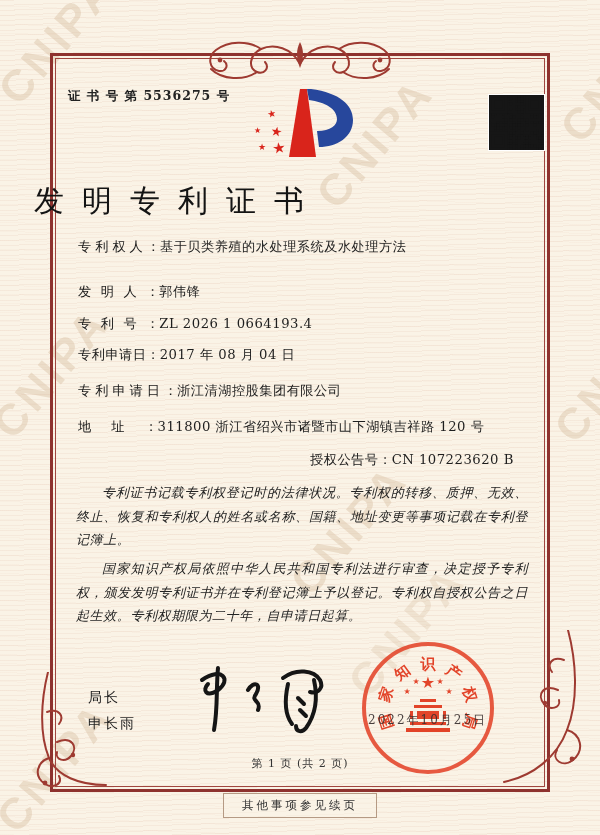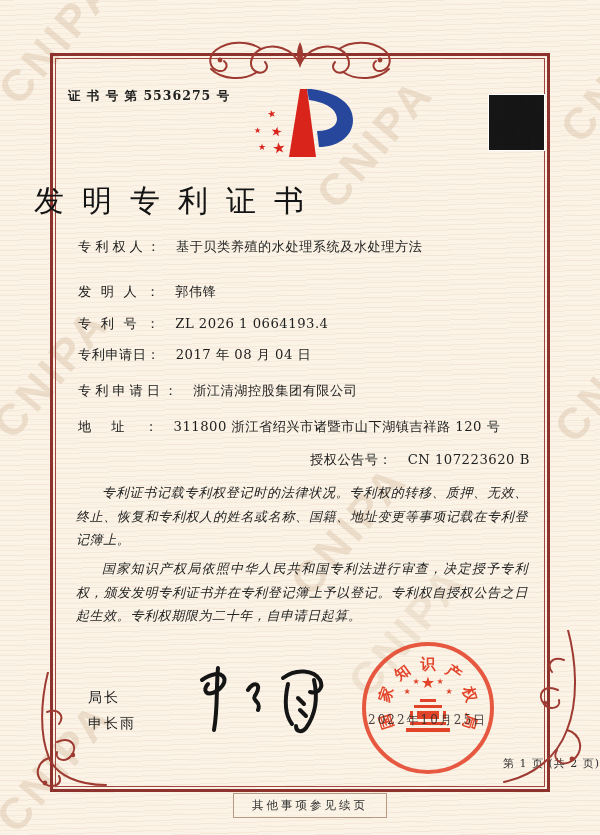--- a/index.html
+++ b/index.html
@@ -43,21 +43,21 @@
   .qr rect{fill:#161616}
   .title{
     position:absolute;left:0;right:0;top:165px;z-index:2;margin:16px;
     text-align:left;font-size:30px;font-weight:normal;color:#141414;
     letter-spacing:18px;text-indent:18px;
   }
   .frow{position:absolute;left:78px;right:58px;z-index:2;font-size:13.2px;white-space:nowrap}
   .r1{top:238px}.r2{top:283px}.r3{top:315px}.r4{top:346px}.r5{top:382px}.r6{top:418px}.r7{top:451px}
   .flabel{color:#1a1a1a}
   .lb4{letter-spacing:4px}.lb3{letter-spacing:9.5px}.lb2{letter-spacing:20px}.lb5{letter-spacing:.5px}
-  .fvalue{letter-spacing:.5px;margin-left:16px}
+  .fvalue{letter-spacing:.5px;margin-left:0}
   .grant-no{position:absolute;left:232px;top:0}
   .paras{
     position:absolute;left:76px;top:481px;width:452px;z-index:2;
     font-size:13px;line-height:1.82;letter-spacing:.6px;
     font-style:italic;color:#232323;text-align:justify;
   }
   .paras p{margin:0 0 5px 0;text-indent:2em}
   .signoff{position:absolute;left:88px;top:685px;z-index:2;font-size:14px;line-height:1.85;letter-spacing:2px}
   .signature{position:absolute;left:188px;top:650px;z-index:2}
   .signature path{stroke:#151515;stroke-width:4;fill:none;stroke-linecap:round;stroke-linejoin:round}
@@ -69,26 +69,25 @@
     position:absolute;left:50%;top:50%;width:18px;height:18px;margin:-9px;
     display:flex;align-items:center;justify-content:center;
     font-size:15px;font-weight:bold;color:#e23d22;
   }
   .emblem{position:absolute;left:29px;top:24px}
   .emblem rect,.emblem text{fill:#e23d22}
   .seal-date{
     position:absolute;left:368px;top:712px;width:140px;z-index:4;
     font-size:12px;letter-spacing:2px;color:rgba(55,48,48,.92);
   }
-  .page-info{position:absolute;left:0;right:0;top:756px;z-index:2;text-align:right;font-size:11px;letter-spacing:1px;color:#333}
+  .page-info{position:absolute;left:0;right:0;top:756px;z-index:2;text-align:center;font-size:11px;letter-spacing:1px;color:#333}
   .cont-note{
     position:absolute;left:50%;top:793px;transform:translateX(-50%);z-index:2;
     border:1px solid #b59a84;padding:4px 18px;font-size:11.5px;letter-spacing:3px;color:#333;white-space:nowrap;
     background:rgba(250,243,230,.5);
-    margin-left:10px;
   }
 </style>
 </head>
 <body>
 
 <div>
   <div class="texture"></div>
 
   <span class="wm wm1">CNIPA</span>
   <span class="wm wm2">CNIPA</span>

